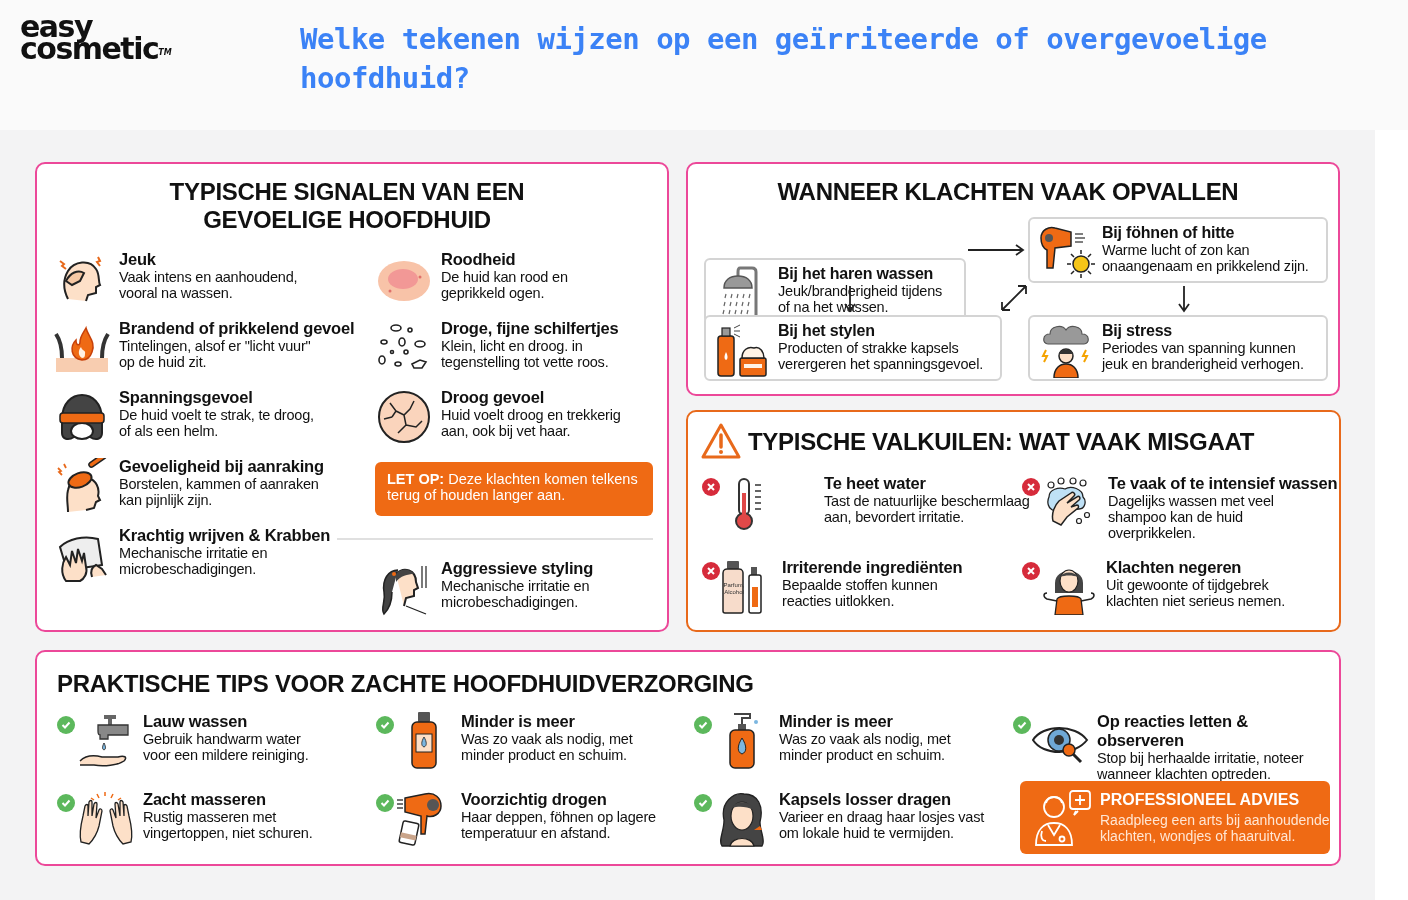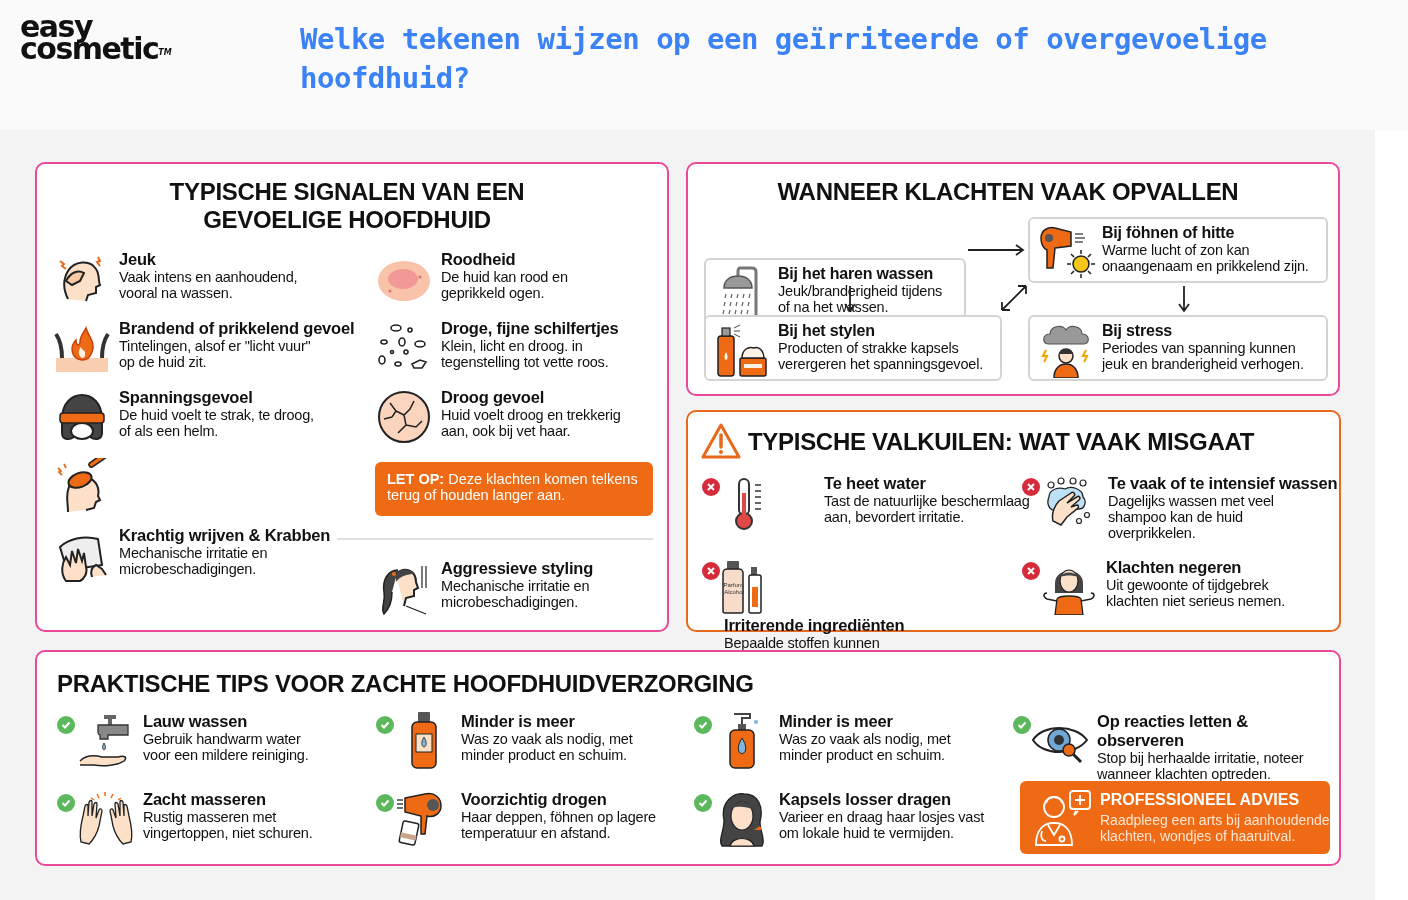--- a/index.html
+++ b/index.html
@@ -112,20 +112,25 @@
   </div>
   <div class="item" style="left:16px;top:293px;">
     <div class="ic">
       <svg width="56" height="56" viewBox="0 0 56 56">
           <path d="M14 54 C14 46 12 40 14 32 C16 22 26 18 34 20 C42 22 46 30 44 38 L46 42 L42 44 L40 50 L32 52" fill="#fde0c8" stroke="#222" stroke-width="2"></path>
           <ellipse cx="26" cy="22" rx="12" ry="7" fill="#ef6a14" stroke="#222" stroke-width="2" transform="rotate(-20 26 22)"></ellipse>
           <rect x="34" y="6" width="20" height="5" rx="2.5" fill="#ef6a14" stroke="#222" stroke-width="1.5" transform="rotate(-35 34 6)"></rect>
           <path d="M4 10 l3 3 -2 1 3 3 M10 6 l2 4" stroke="#e8691b" stroke-width="1.8" fill="none"></path>
         </svg>
     </div>
+    <div class="txt">
+        <div class="t">Gevoeligheid bij aanraking</div>
+        <div class="d">Borstelen, kammen of aanraken</div>
+        <div class="d">kan pijnlijk zijn.</div>
+      </div>
   </div>
   <div class="item" style="left:16px;top:362px;">
     <div class="ic">
       <svg width="56" height="56" viewBox="0 0 56 56">
           <path d="M6 20 C14 12 30 8 44 12 L48 38 C36 40 20 42 12 40 Z" fill="#eee" stroke="#222" stroke-width="2"></path>
           <path d="M12 54 C6 46 8 36 12 30 L16 38 L18 24 L22 36 L24 22 L28 34 L30 26 L32 40 C34 46 30 52 26 54Z" fill="#fde0c8" stroke="#222" stroke-width="2"></path>
           <path d="M38 50 C36 44 38 40 42 38 L48 42 L52 48" fill="#fde0c8" stroke="#222" stroke-width="2"></path>
         </svg>
     </div>
     <div class="txt">
@@ -350,21 +355,21 @@
         <div class="d">shampoo kan de huid</div>
         <div class="d">overprikkelen.</div>
       </div>
   </div>
 
   <div class="badge x" style="left:14px;top:150px;">
       <svg width="10" height="10">
         <path d="M2 2 L8 8 M8 2 L2 8" stroke="#fff" stroke-width="2"></path>
       </svg>
     </div>
-  <div class="item" style="left:28px;top:146px;flex-direction:column;">
+  <div class="item" style="left:28px;top:146px;">
     <div class="ic" style="position:relative;">
       <svg width="56" height="56" viewBox="0 0 56 56">
           <rect x="10" y="2" width="12" height="8" rx="1" fill="#555"></rect>
           <path d="M6 14 C6 10 10 10 10 10 L22 10 C26 10 26 14 26 14 L26 52 C26 54 24 54 24 54 L8 54 C6 54 6 52 6 52Z" fill="#f7dccb" stroke="#222" stroke-width="1.5"></path>
           <rect x="34" y="8" width="6" height="8" fill="#555"></rect>
           <rect x="32" y="16" width="12" height="38" rx="2" fill="#fff" stroke="#222" stroke-width="1.5"></rect>
           <rect x="35" y="28" width="6" height="20" fill="#ef6a14"></rect>
         </svg>
       <div style="position:absolute;left:6px;top:24px;width:24px;font-size:6px;line-height:7px;text-align:center;color:#333;">
         <div>Parfum,</div>

